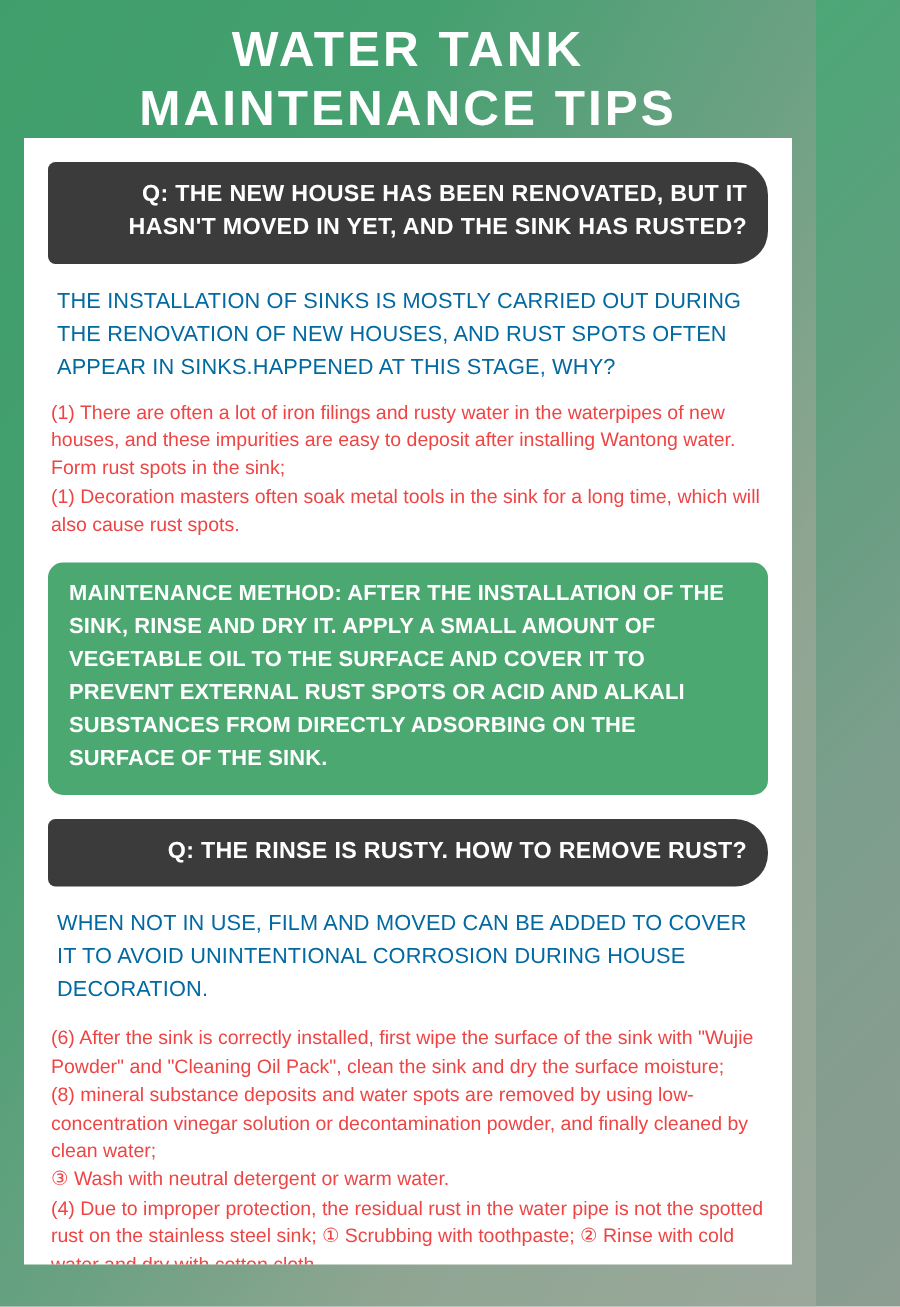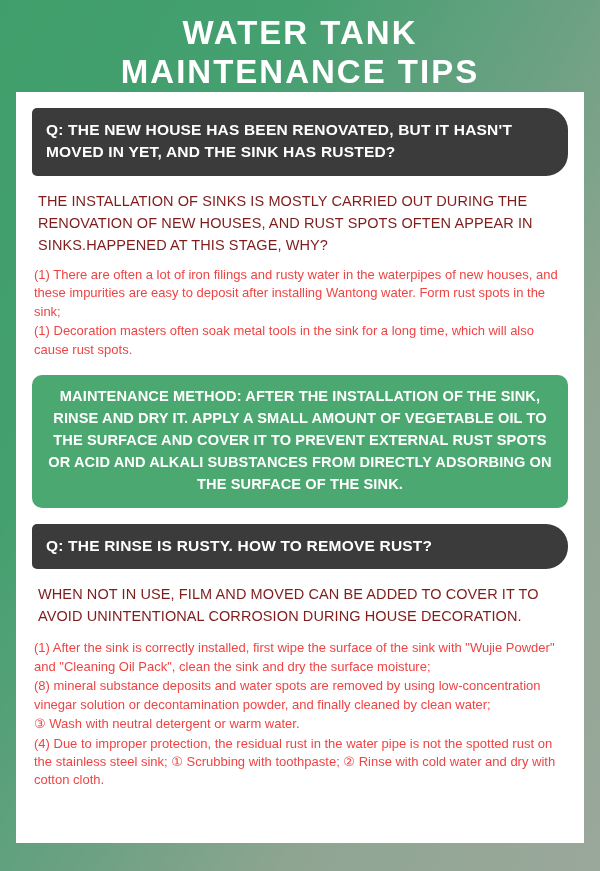--- a/index.html
+++ b/index.html
@@ -8,21 +8,21 @@
   }
   body {
     width: 600px;
     height: 871px;
     font-family: "Liberation Sans", sans-serif;
     background: linear-gradient(135deg, #4aa876 0%, #4aa876 35%, #5f9f7e 55%, #7d9e8c 75%, #8d9d92 100%);
     overflow: hidden;
   }
   .page {
     position: relative;
-    width: 600px;
+    width: 544px;
     height: 871px;
     box-sizing: border-box;
     background:
       linear-gradient(120deg, #3f9e6b 0%, #45a070 28%, #6ba183 52%, #8fa592 72%, #9aa89b 100%);
   }
   .title-wrap {
     padding: 14px 20px 10px 20px;
     text-align: center;
   }
   .title {
@@ -46,27 +46,28 @@
   }
   .qbar {
     background: #3b3b3b;
     color: #ffffff;
     font-weight: bold;
     font-size: 15.5px;
     line-height: 1.45;
     padding: 11px 14px 12px 14px;
     border-radius: 5px;
     letter-spacing: 0.2px;
+    text-align: right;
   }
   .qbar.rounded-right {
     border-top-right-radius: 22px;
     border-bottom-right-radius: 22px;
   }
   .lead {
-    color: #7f1d1d;
+    color: #0369a1;
     font-size: 14.5px;
     line-height: 1.52;
     margin: 14px 4px 10px 6px;
     letter-spacing: 0.1px;
   }
   .body-text {
     color: #ef4444;
     font-size: 13px;
     line-height: 1.42;
     margin: 0 2px 0 2px;
@@ -77,21 +78,20 @@
   .green-box {
     background: #4aa870;
     color: #ffffff;
     font-size: 14.6px;
     font-weight: bold;
     line-height: 1.5;
     border-radius: 10px;
     padding: 11px 14px 12px 14px;
     margin: 16px 0 16px 0;
     letter-spacing: 0.1px;
-    text-align: center;
   }
   .sect-gap-sm { margin-top: 12px; }
 </style>
 </head>
 <body>
 
 <div class="page">
 
   <div class="title-wrap">
     <div class="title">
@@ -111,20 +111,20 @@
       <p>(1) Decoration masters often soak metal tools in the sink for a long time, which will also cause rust spots.</p>
     </div>
 
     <div class="green-box">MAINTENANCE METHOD: AFTER THE INSTALLATION OF THE SINK, RINSE AND DRY IT. APPLY A SMALL AMOUNT OF VEGETABLE OIL TO THE SURFACE AND COVER IT TO PREVENT EXTERNAL RUST SPOTS OR ACID AND ALKALI SUBSTANCES FROM DIRECTLY ADSORBING ON THE SURFACE OF THE SINK.</div>
 
     <div class="qbar rounded-right">Q: THE RINSE IS RUSTY. HOW TO REMOVE RUST?</div>
 
     <div class="lead">WHEN NOT IN USE, FILM AND MOVED CAN BE ADDED TO COVER IT TO AVOID UNINTENTIONAL CORROSION DURING HOUSE DECORATION.</div>
 
     <div class="body-text sect-gap-sm">
-      <p>(1) After the sink is correctly installed, first wipe the surface of the sink with "Wujie Powder" and "Cleaning Oil Pack", clean the sink and dry the surface moisture;</p>
+      <p>(6) After the sink is correctly installed, first wipe the surface of the sink with "Wujie Powder" and "Cleaning Oil Pack", clean the sink and dry the surface moisture;</p>
       <p>(8) mineral substance deposits and water spots are removed by using low-concentration vinegar solution or decontamination powder, and finally cleaned by clean water;</p>
       <p>③ Wash with neutral detergent or warm water.</p>
       <p>(4) Due to improper protection, the residual rust in the water pipe is not the spotted rust on the stainless steel sink; ① Scrubbing with toothpaste; ② Rinse with cold water and dry with cotton cloth.</p>
     </div>
 
   </div>
 </div>
 
 </body></html>

